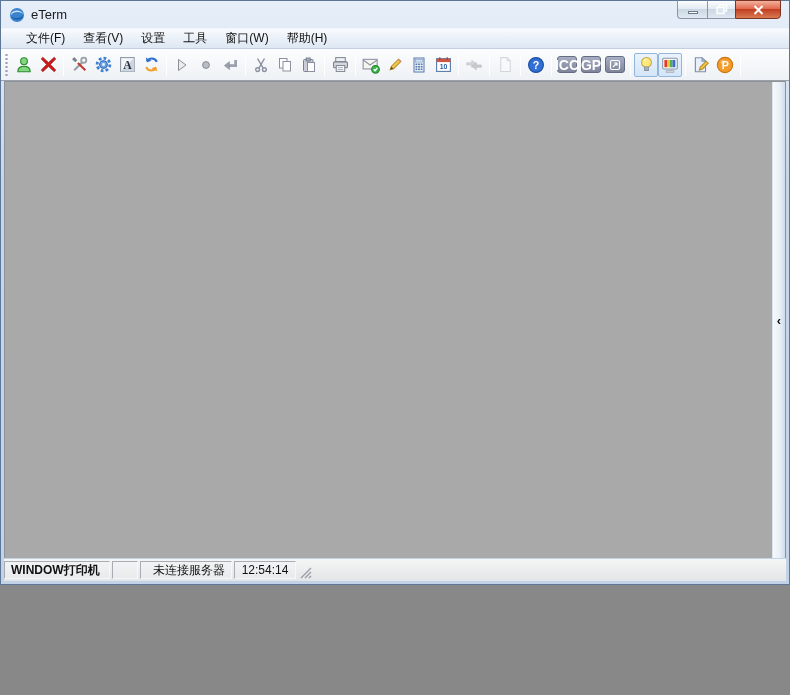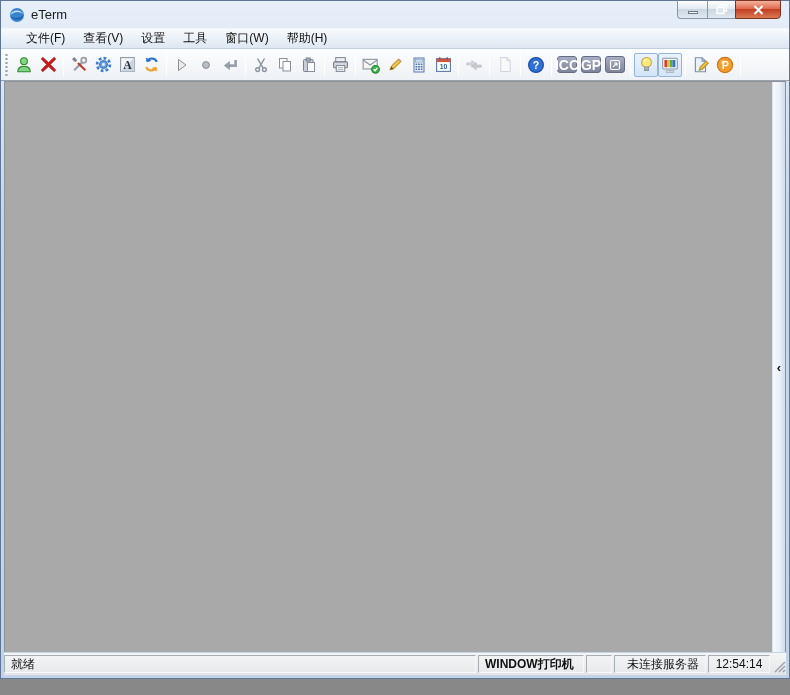--- a/index.html
+++ b/index.html
@@ -1,18 +1,18 @@
 <!DOCTYPE html>
 <html><head>
 <meta charset="utf-8">
 <style>
   html,body{margin:0;padding:0;background:#888;}
   *{box-sizing:border-box;}
   .window{
-    width:790px;height:679px;margin:0 auto;
+    width:790px;height:585px;margin:0 auto;
     border:1px solid #5e7799;
     background:linear-gradient(#e7eff9,#c7d7ea 30%,#c2d3e8);
     display:flex;flex-direction:column;
     font-family:"Liberation Sans","DejaVu Sans",sans-serif;
     position:relative;
   }
   
   .titlebar{height:27px;display:flex;align-items:center;padding:0 8px;position:relative;flex:0 0 auto;}
   .title-icon{width:16px;height:16px;margin-right:6px;display:inline-flex;}
   .title-text{font-size:13px;color:#1c1c1c;}
@@ -368,21 +368,20 @@
     <span class="tb-sep"></span>
   </div>
 
   <div class="content">
     <div class="side-strip">
       <span class="expander">‹</span>
     </div>
   </div>
 
   <div class="statusbar">
-    <div class="panel ready">就绪</div>
     <div class="panel printer">WINDOW打印机</div>
     <div class="panel spare"></div>
     <div class="panel server">未连接服务器</div>
     <div class="panel time">12:54:14</div>
     <div class="grip">
       <svg width="12" height="12" viewBox="0 0 12 12">
         <path d="M11 1 L1 11 M11 5 L5 11 M11 9 L9 11" stroke="#9aa0a8" stroke-width="1.4"></path>
       </svg>
     </div>
   </div>

